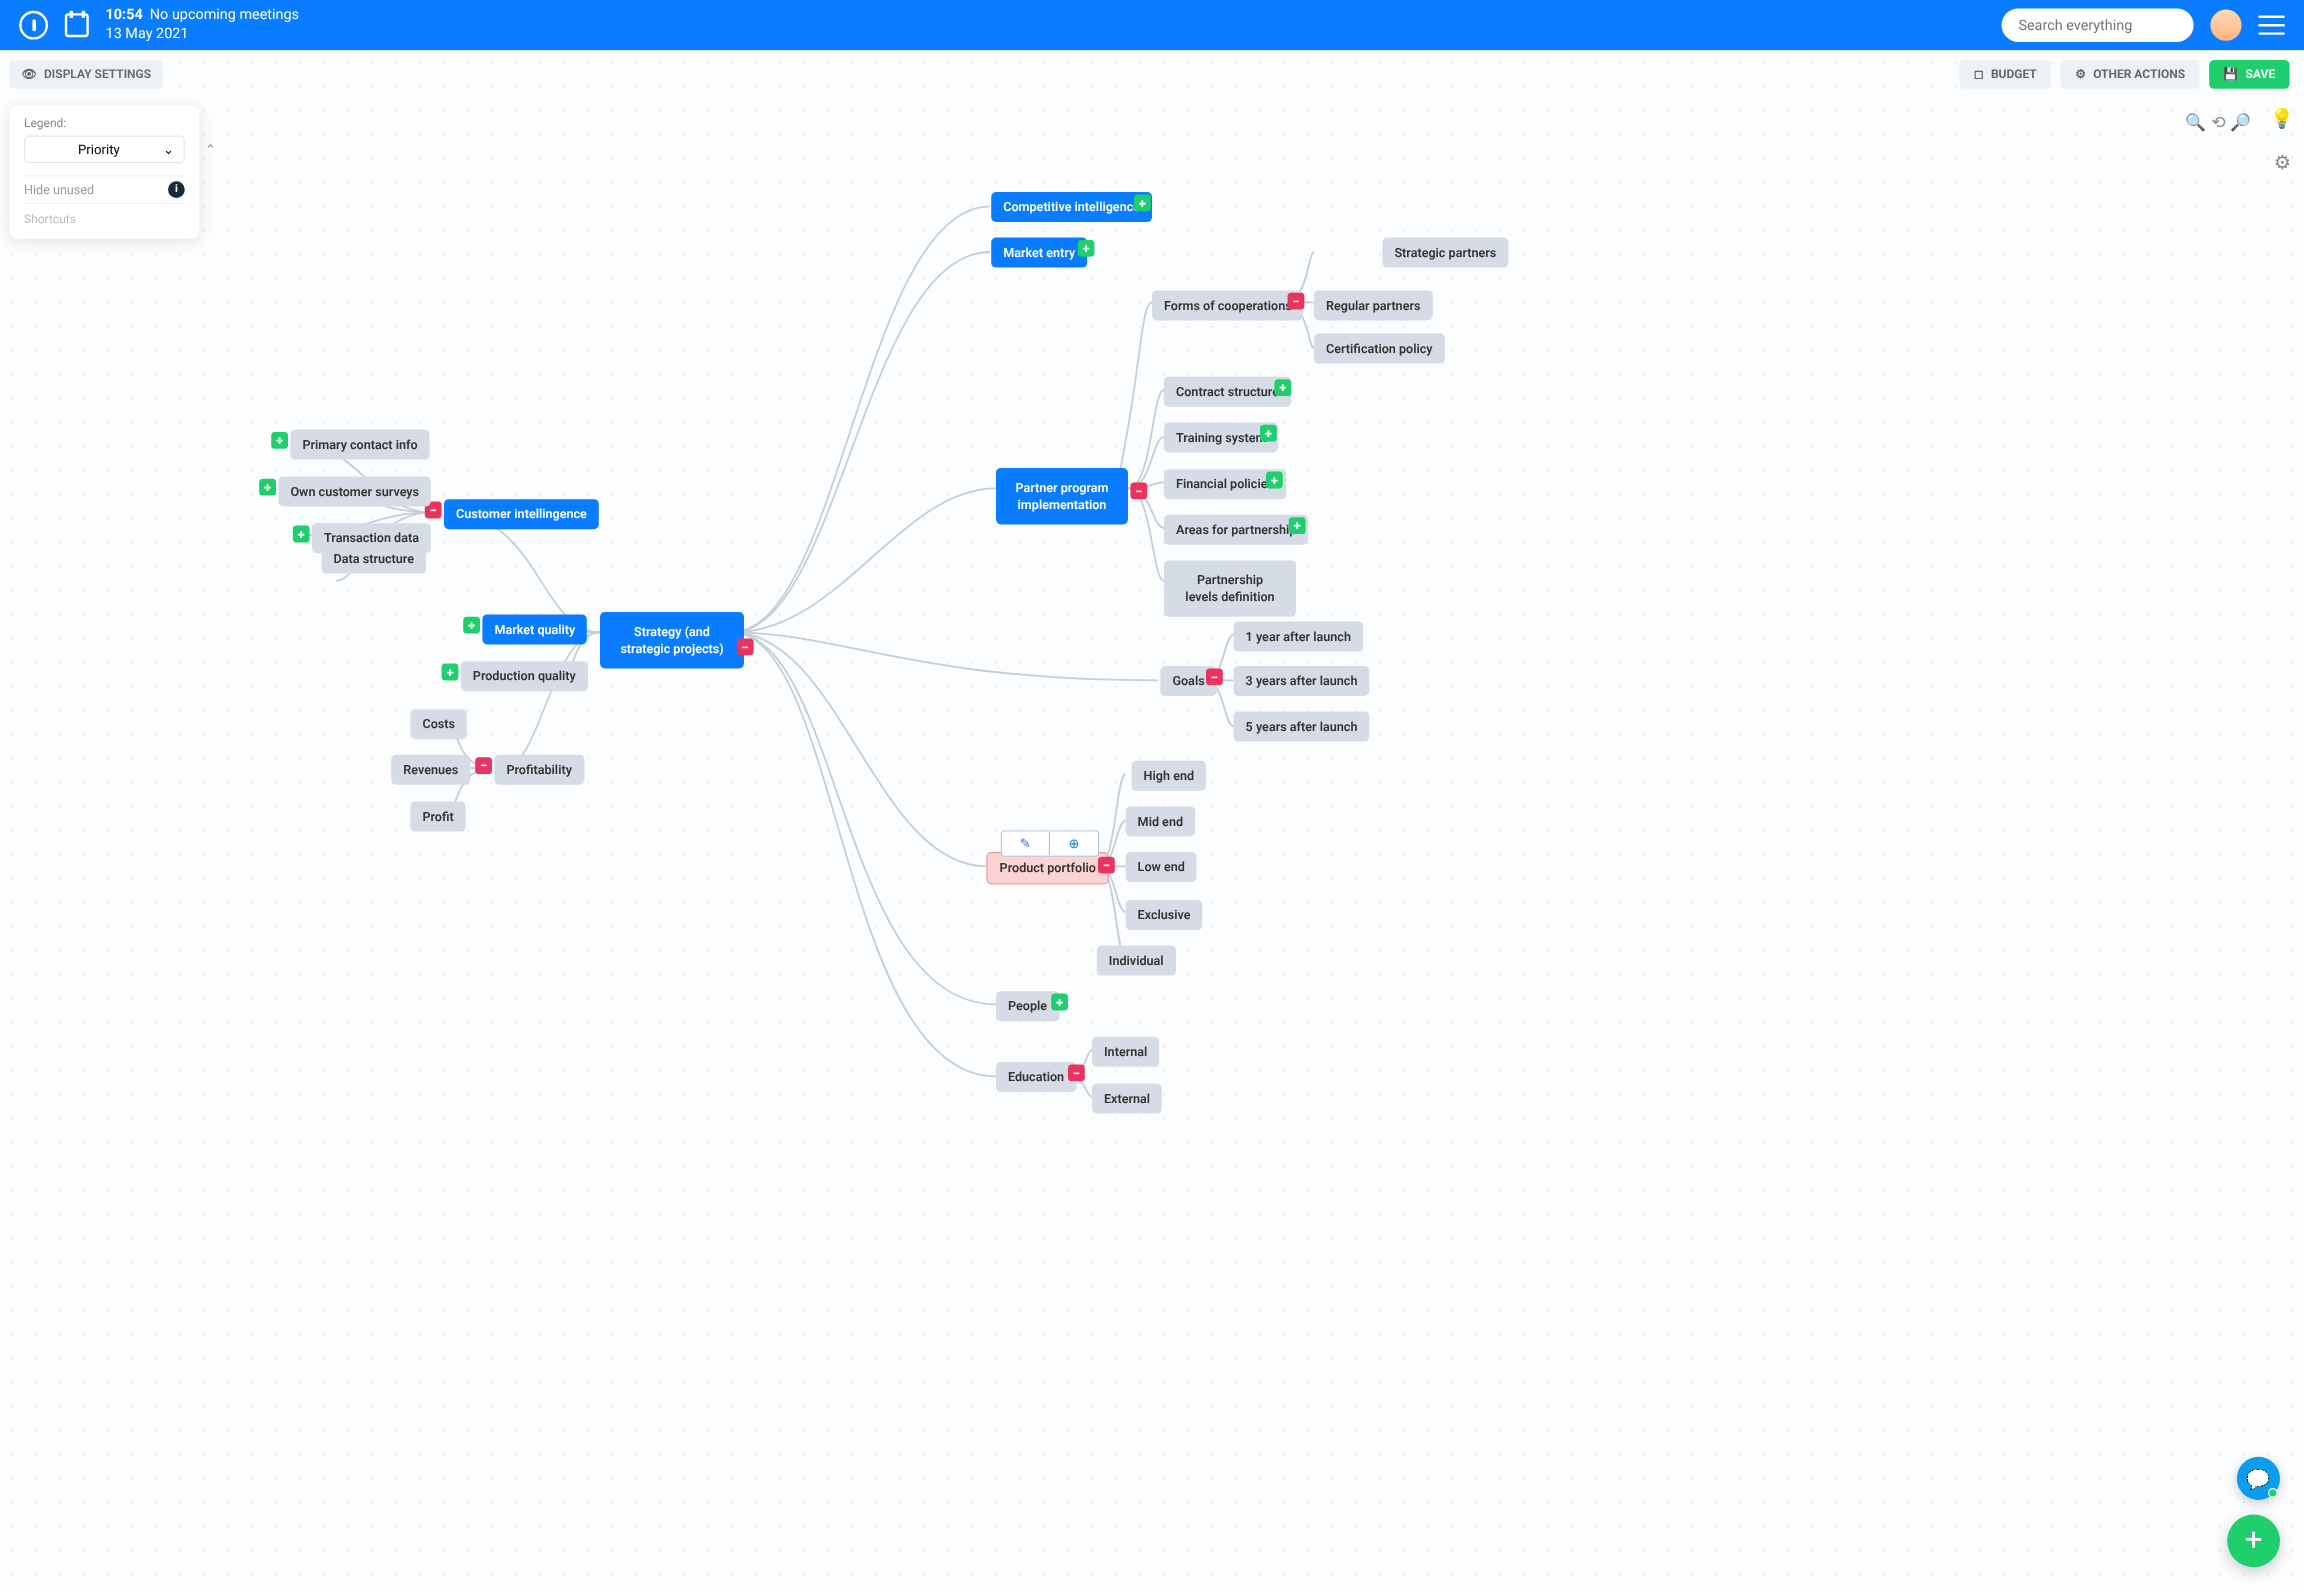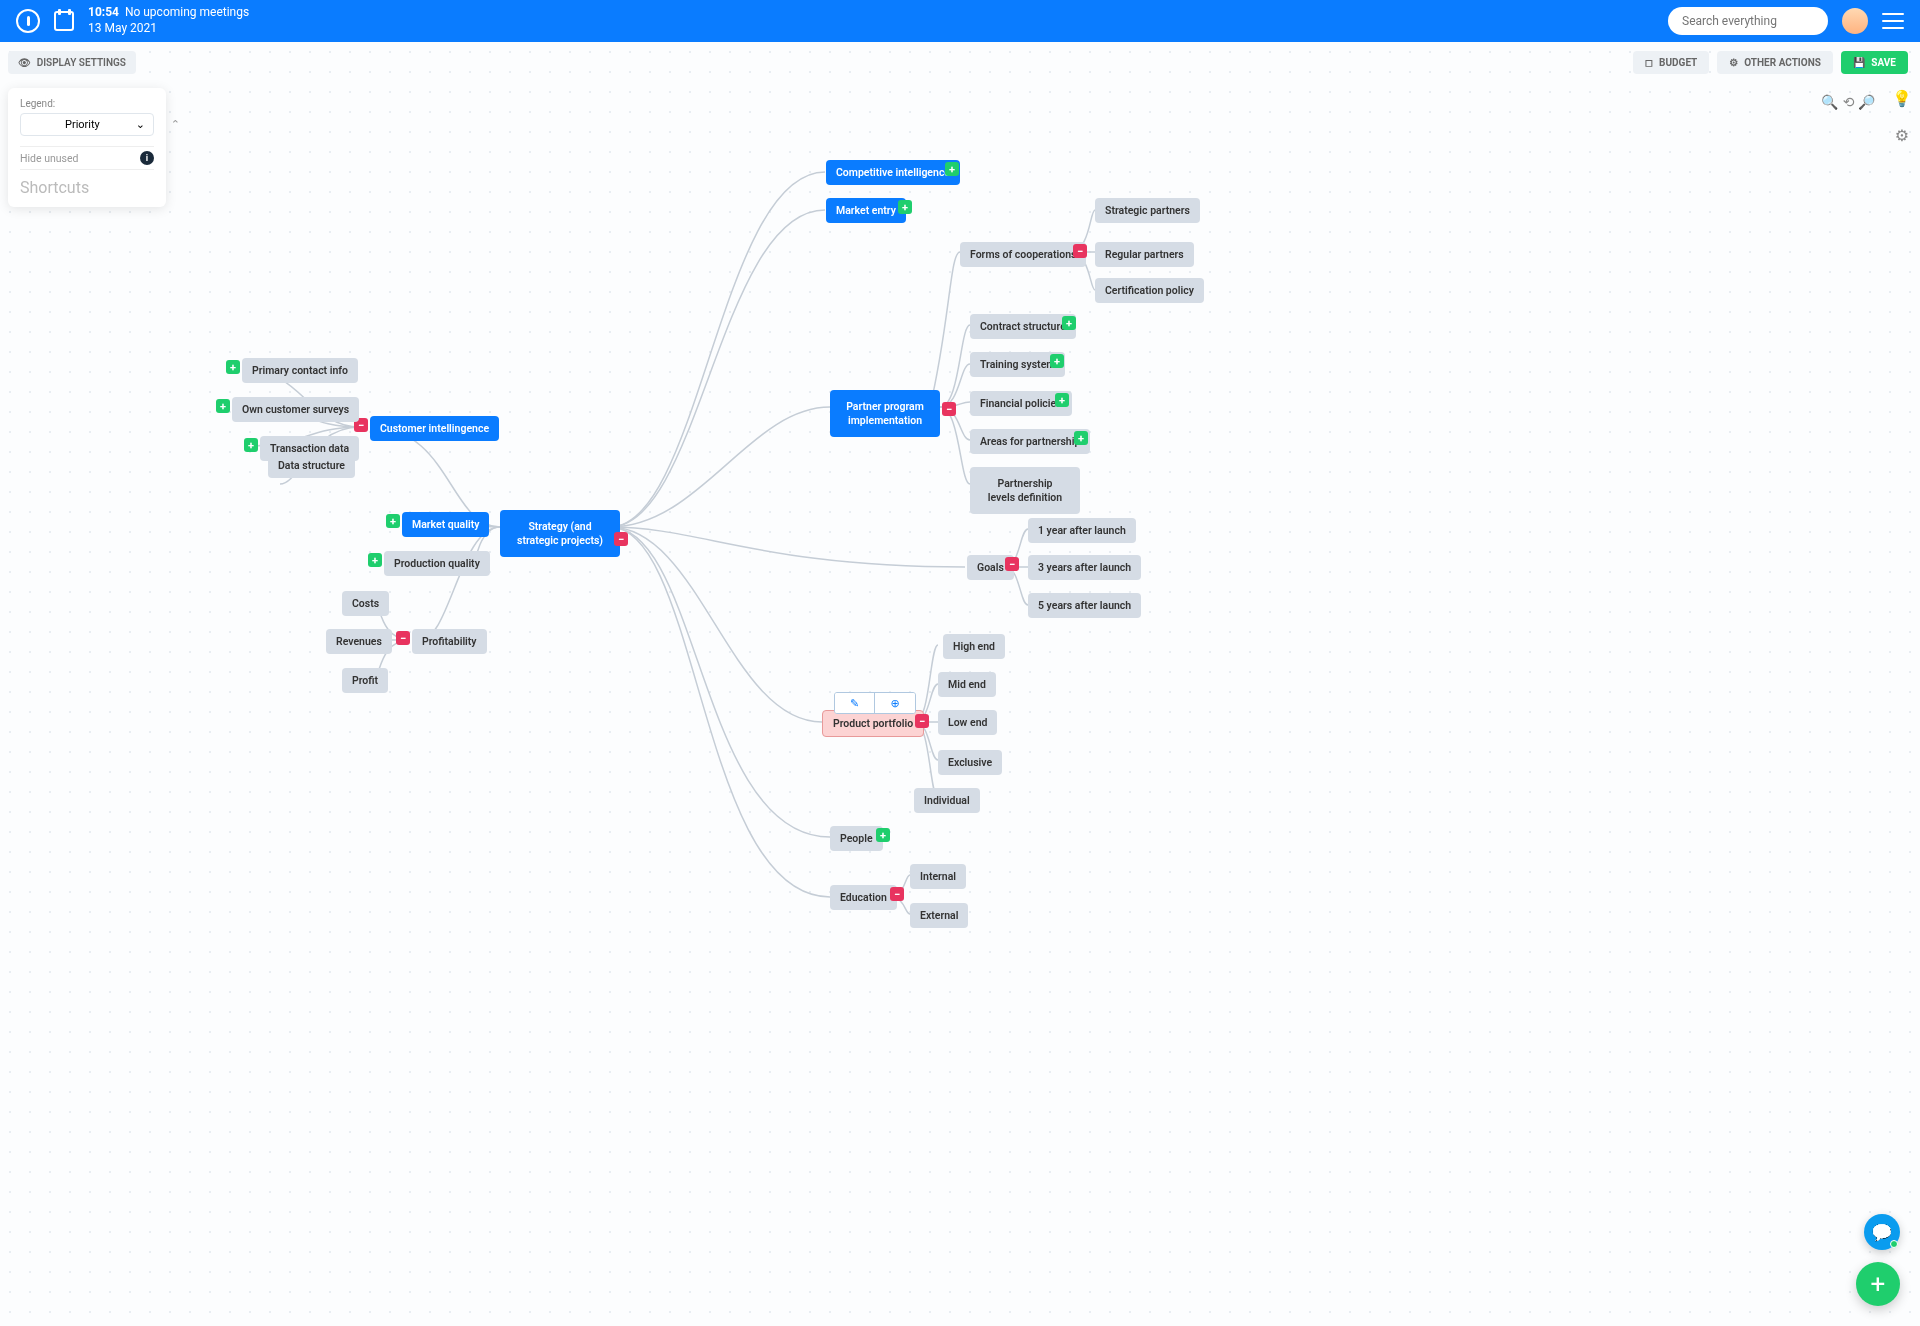--- a/index.html
+++ b/index.html
@@ -40,21 +40,21 @@
 .tb-btn.save{background:#1fce6d;color:#fff}
 .legend-panel{position:absolute;top:46px;left:8px;width:158px;background:#fff;border-radius:6px;box-shadow:0 2px 12px rgba(0,0,0,0.1);padding:10px 12px;z-index:6;font-size:11px}
 .legend-title{color:#888;font-size:10px;margin-bottom:4px}
 .legend-sel{display:flex;align-items:center;justify-content:space-between;border:1px solid #e0e6ec;border-radius:4px;padding:4px 8px;margin-bottom:10px;cursor:pointer}
 .legend-sel span:first-child{flex:1;text-align:center;font-size:11px}
 .legend-items{display:flex;flex-direction:column;gap:8px;margin-bottom:10px}
 .legend-row{display:flex;align-items:center;gap:10px}
 .dot{width:13px;height:13px;border-radius:50%}
 .legend-hide{color:#999;font-size:10.5px;display:flex;justify-content:space-between;align-items:center;padding:4px 0;border-top:1px solid #eee}
 .info-dot{width:14px;height:14px;border-radius:50%;background:#1a2a3a;color:#fff;font-size:9px;display:flex;align-items:center;justify-content:center;font-weight:700}
-.legend-short{color:#bbb;font-size:16px;padding-top:8px;border-top:1px solid #eee}
+.legend-short{color:#bbb;font-size:10px;padding-top:8px;border-top:1px solid #eee}
 .svg-lines{position:absolute;inset:0;width:100%;height:100%;pointer-events:none}
 .svg-lines path{fill:none;stroke:#c5cdd6;stroke-width:1.5}
 .node{position:absolute;padding:6px 10px;border-radius:4px;font-size:10.5px;font-weight:600;white-space:nowrap;display:flex;align-items:center}
 .node.center{max-width:120px;white-space:normal;text-align:center;line-height:1.3;padding:10px 14px}
 .node.blue{background:#0a7cff;color:#fff}
 .node.gray{background:#d5dce5;color:#333}
 .node.pink{background:#fcd3d3;color:#333;border:1px solid #e89999}
 .toggle{width:14px;height:14px;border-radius:3px;display:flex;align-items:center;justify-content:center;font-size:11px;font-weight:700;color:#fff;cursor:pointer;position:absolute}
 .toggle.plus{background:#1fce6d}
 .toggle.minus{background:#e8345f}
@@ -190,21 +190,21 @@
     <div class="node blue center" style="left:500px;top:468px">Strategy (and strategic projects)</div>
     <div class="toggle minus" style="left:614px;top:490px">−</div>
 
     <div class="node blue" style="left:826px;top:118px">Competitive intelligence</div>
     <div class="toggle plus" style="left:945px;top:120px">+</div>
     <div class="node blue" style="left:826px;top:156px">Market entry</div>
     <div class="toggle plus" style="left:898px;top:158px">+</div>
 
     <div class="node gray" style="left:960px;top:200px">Forms of cooperations</div>
     <div class="toggle minus" style="left:1073px;top:202px">−</div>
-    <div class="node gray" style="left:1095px;top:156px">Strategic partners</div>
+    <div class="node gray" style="left:1152px;top:156px">Strategic partners</div>
     <div class="node gray" style="left:1095px;top:200px">Regular partners</div>
     <div class="node gray" style="left:1095px;top:236px">Certification policy</div>
 
     <div class="node blue center" style="left:830px;top:348px;max-width:110px">Partner program implementation</div>
     <div class="toggle minus" style="left:942px;top:360px">−</div>
     <div class="node gray" style="left:970px;top:272px">Contract structure</div>
     <div class="toggle plus" style="left:1062px;top:274px">+</div>
     <div class="node gray" style="left:970px;top:310px">Training system</div>
     <div class="toggle plus" style="left:1050px;top:312px">+</div>
     <div class="node gray" style="left:970px;top:349px">Financial policies</div>

